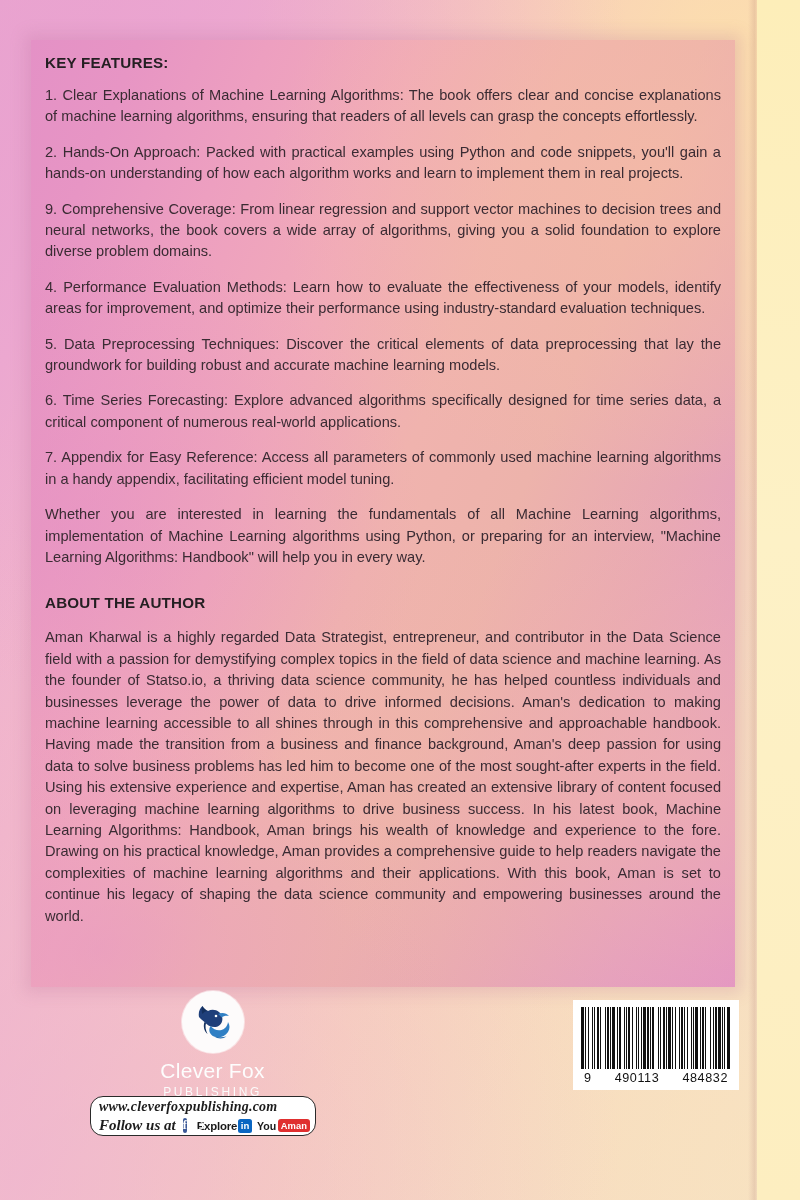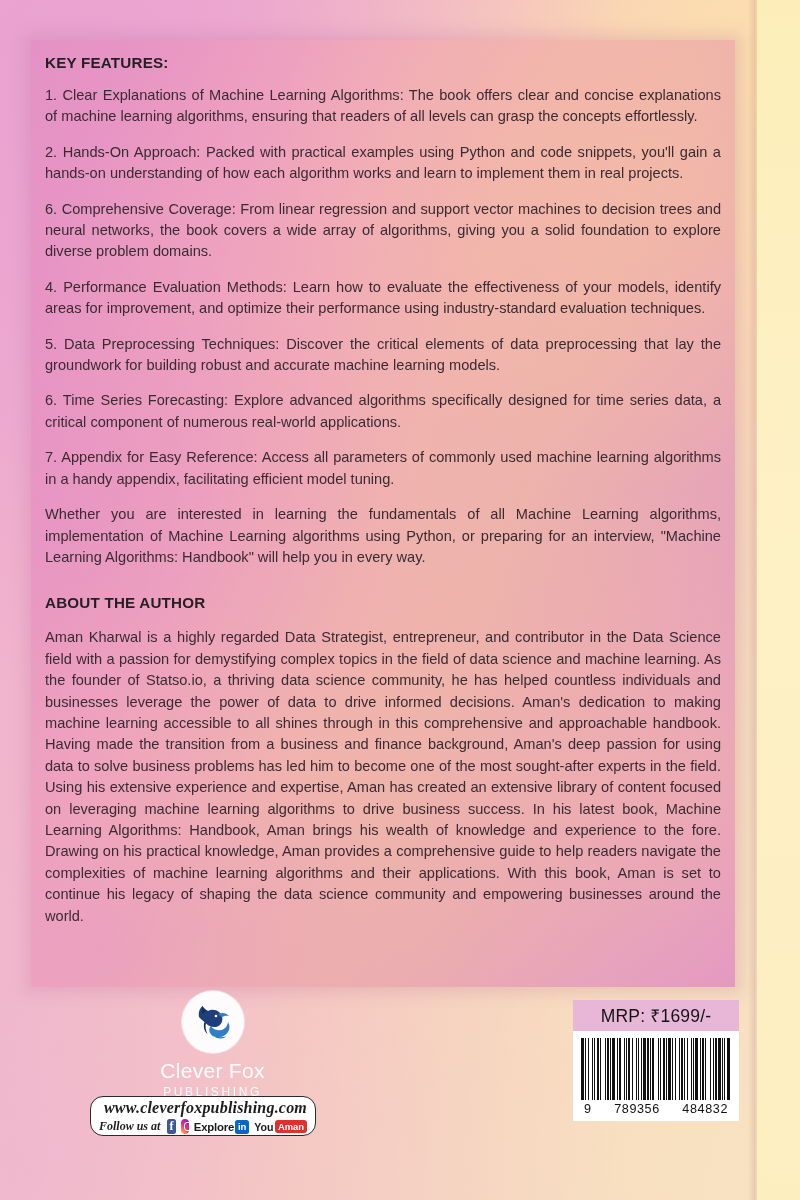--- a/index.html
+++ b/index.html
@@ -192,40 +192,40 @@
     box-sizing: border-box;
     background: #ffffff;
     border: 1.6px solid #2a2a2a;
     border-radius: 13px;
     padding: 4px 8px 3px 8px;
     display: flex;
     flex-direction: column;
     justify-content: center;
   }
   .social-url {
-    text-align: right;
+    text-align: left;
     font-family: "Liberation Serif", serif;
     font-style: italic;
     font-weight: 700;
-    font-size: 16px;
+    font-size: 14px;
     color: #1d1d1d;
     letter-spacing: 0.2px;
     line-height: 1.1;
   }
   .social-row {
     margin-top: 3px;
     display: flex;
     align-items: center;
     gap: 5px;
   }
   .follow-label {
     font-family: "Liberation Serif", serif;
     font-style: italic;
     font-weight: 700;
-    font-size: 12px;
+    font-size: 15px;
     color: #1d1d1d;
     white-space: nowrap;
     margin-right: 2px;
   }
   .si {
     display: inline-flex;
     align-items: center;
     justify-content: center;
     height: 15px;
   }
@@ -360,21 +360,21 @@
   <div class="right-strip"></div>
 
   <div class="text-panel">
     <div class="panel-inner">
 
       <div class="section-heading">KEY FEATURES:</div>
 
       <div class="body-copy">
         <p>1. Clear Explanations of Machine Learning Algorithms: The book offers clear and concise explanations of machine learning algorithms, ensuring that readers of all levels can grasp the concepts effortlessly.</p>
         <p>2. Hands-On Approach: Packed with practical examples using Python and code snippets, you'll gain a hands-on understanding of how each algorithm works and learn to implement them in real projects.</p>
-        <p>6. Comprehensive Coverage: From linear regression and support vector machines to decision trees and neural networks, the book covers a wide array of algorithms, giving you a solid foundation to explore diverse problem domains.</p>
+        <p>9. Comprehensive Coverage: From linear regression and support vector machines to decision trees and neural networks, the book covers a wide array of algorithms, giving you a solid foundation to explore diverse problem domains.</p>
         <p>4. Performance Evaluation Methods: Learn how to evaluate the effectiveness of your models, identify areas for improvement, and optimize their performance using industry-standard evaluation techniques.</p>
         <p>5. Data Preprocessing Techniques: Discover the critical elements of data preprocessing that lay the groundwork for building robust and accurate machine learning models.</p>
         <p>6. Time Series Forecasting: Explore advanced algorithms specifically designed for time series data, a critical component of numerous real-world applications.</p>
         <p>7. Appendix for Easy Reference: Access all parameters of commonly used machine learning algorithms in a handy appendix, facilitating efficient model tuning.</p>
         <p>Whether you are interested in learning the fundamentals of all Machine Learning algorithms, implementation of Machine Learning algorithms using Python, or preparing for an interview, "Machine Learning Algorithms: Handbook" will help you in every way.</p>
       </div>
 
       <div class="section-heading about">ABOUT THE AUTHOR</div>
 
       <div class="body-copy">
@@ -415,21 +415,20 @@
           <span class="li-box">in</span>
         </span>
         <span class="si si-yt">
           <span class="yt-word">You</span>
           <span class="yt-box">Aman</span>
         </span>
       </div>
     </div>
 
     <div class="barcode-block">
-      <div class="mrp-band">MRP: ₹1699/-</div>
       <div class="barcode-card">
         <div class="barcode-bars" id="barcode-bars">
             <span style="width: 3.45px; background: rgb(17, 17, 17); height: 100%;"></span>
             <span style="width: 1.15px; background: transparent; height: 100%;"></span>
             <span style="width: 1.15px; background: rgb(17, 17, 17); height: 100%;"></span>
             <span style="width: 2.3px; background: transparent; height: 100%;"></span>
             <span style="width: 1.15px; background: rgb(17, 17, 17); height: 100%;"></span>
             <span style="width: 3.45px; background: transparent; height: 100%;"></span>
             <span style="width: 1.15px; background: rgb(17, 17, 17); height: 100%;"></span>
             <span style="width: 1.15px; background: transparent; height: 100%;"></span>
@@ -517,20 +516,20 @@
             <span style="width: 1.15px; background: transparent; height: 100%;"></span>
             <span style="width: 1.15px; background: rgb(17, 17, 17); height: 100%;"></span>
             <span style="width: 1.15px; background: transparent; height: 100%;"></span>
             <span style="width: 1.15px; background: rgb(17, 17, 17); height: 100%;"></span>
             <span style="width: 2.3px; background: transparent; height: 100%;"></span>
             <span style="width: 3.45px; background: rgb(17, 17, 17); height: 100%;"></span>
             <span style="width: 1.15px; background: transparent; height: 100%;"></span>
           </div>
         <div class="barcode-digits">
           <span>9</span>
-          <span>789356</span>
+          <span>490113</span>
           <span>484832</span>
         </div>
       </div>
     </div>
 
   </div>
 </div>
 
 </body></html>

